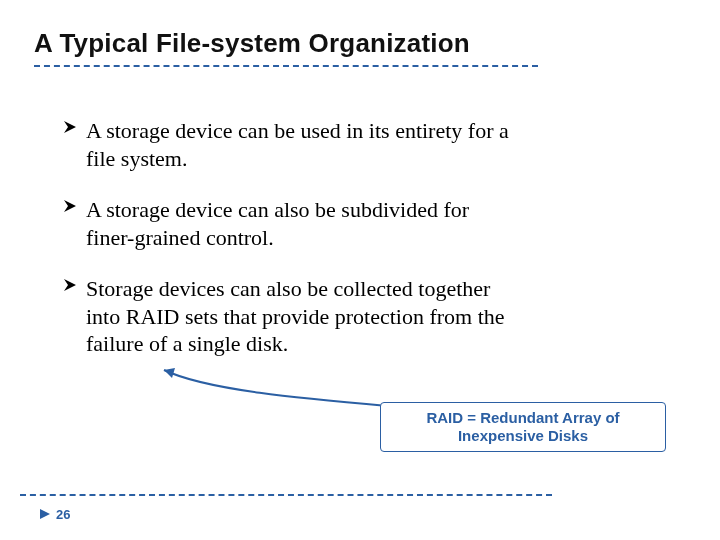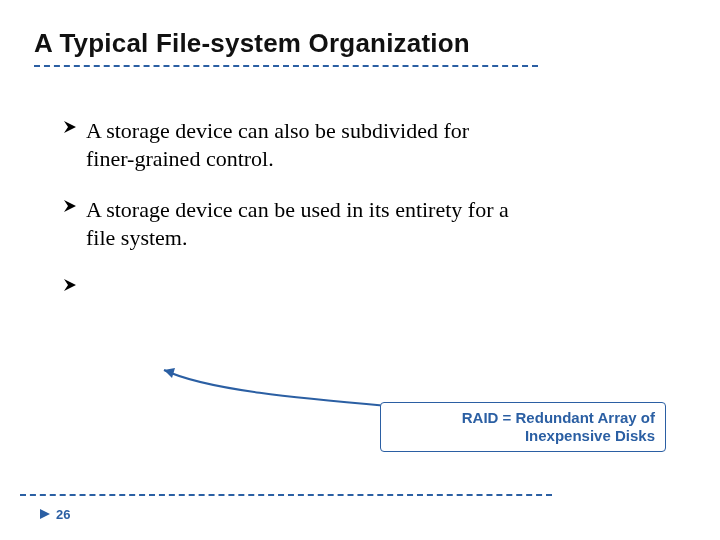--- a/index.html
+++ b/index.html
@@ -70,21 +70,21 @@
     left: 380px;
     top: 402px;
     width: 286px;
     height: 50px;
     background: #fff;
     border: 1.6px solid #2b5fa3;
     border-radius: 4px;
     display: flex;
     align-items: center;
     justify-content: center;
-    text-align: right;
+    text-align: center;
     font-family: Arial, Helvetica, sans-serif;
     font-size: 15px;
     font-weight: bold;
     color: #2b5fa3;
     padding: 19px 10px;
     line-height: 1.2;
   }
   .callout-arrow {
     position: absolute;
     left: 0; top: 0;
@@ -99,38 +99,39 @@
   <div class="title">A Typical File-system Organization</div>
 
   <div class="content">
 
     <div class="bullet">
       <span class="icon">
         <svg width="16" height="16" viewBox="0 0 16 16">
             <path d="M2 2 L14 8 L2 14 L6 8 Z" fill="#000"></path>
           </svg>
       </span>
+      <span>A storage device can be used in its entirety for a file system.</span>
+    </div>
+
+    <div class="bullet">
+      <span class="icon">
+        <svg width="16" height="16" viewBox="0 0 16 16">
+            <path d="M2 2 L14 8 L2 14 L6 8 Z" fill="#000"></path>
+          </svg>
+      </span>
       <span>A storage device can also be subdivided for finer-grained control.</span>
     </div>
 
     <div class="bullet">
       <span class="icon">
         <svg width="16" height="16" viewBox="0 0 16 16">
             <path d="M2 2 L14 8 L2 14 L6 8 Z" fill="#000"></path>
           </svg>
       </span>
-      <span>A storage device can be used in its entirety for a file system.</span>
-    </div>
-
-    <div class="bullet">
-      <span class="icon">
-        <svg width="16" height="16" viewBox="0 0 16 16">
-            <path d="M2 2 L14 8 L2 14 L6 8 Z" fill="#000"></path>
-          </svg>
-      </span>
+      <span>Storage devices can also be collected together into RAID sets that provide protection from the failure of a single disk.</span>
     </div>
 
   </div>
 
   <svg class="callout-arrow" width="720" height="540">
     <path d="M 410 408
              C 320 400, 210 392, 164 370" fill="none" stroke="#2b5fa3" stroke-width="2"></path>
 
     <path d="M164 370 L175 368 L172 378 Z" fill="#2b5fa3"></path>
   </svg>

